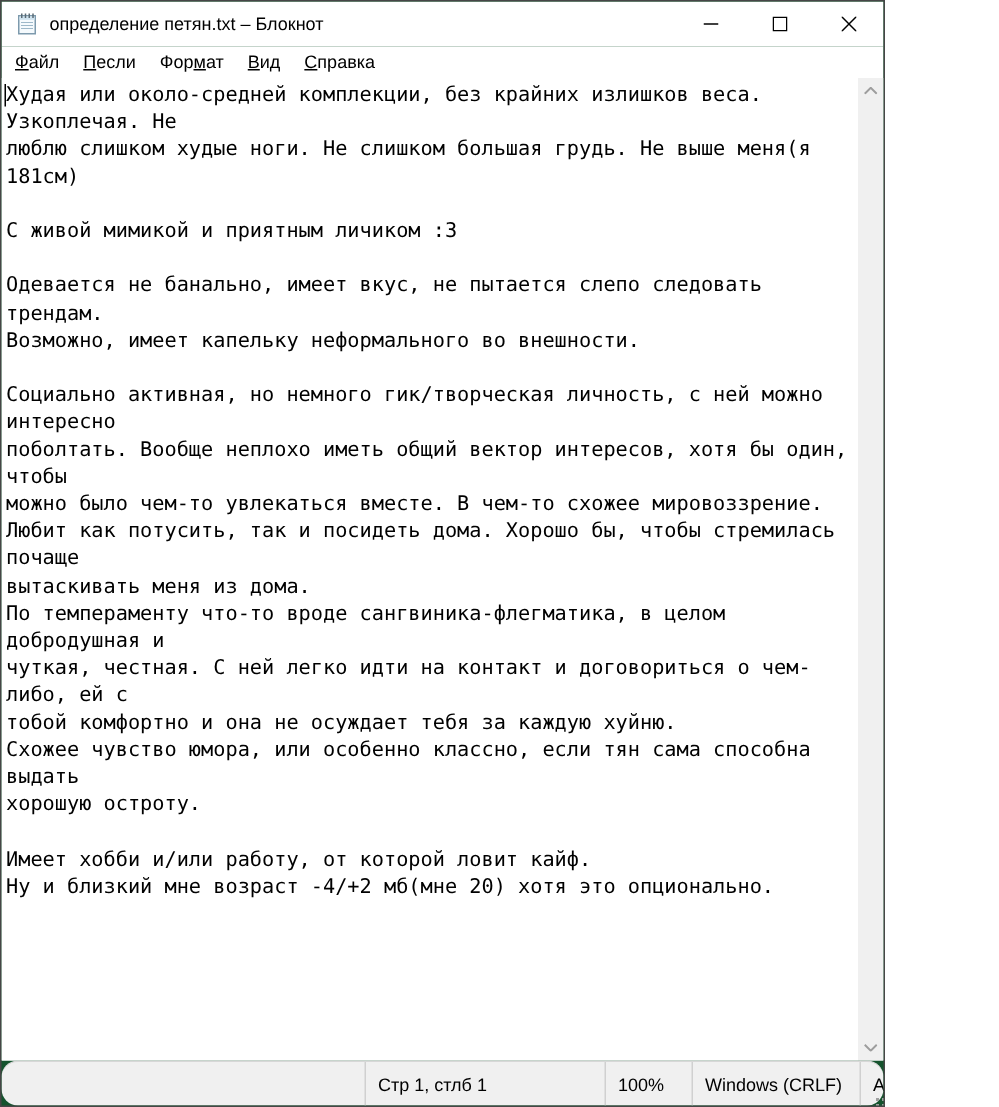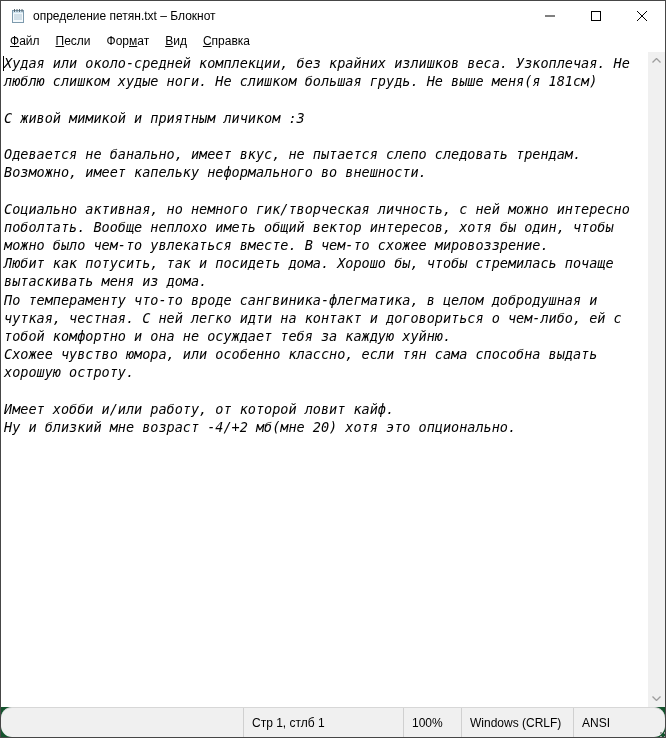--- a/index.html
+++ b/index.html
@@ -1,20 +1,20 @@
 <!DOCTYPE html>
 <html><head>
 <meta charset="utf-8">
 <style>
   * { margin: 0; padding: 0; box-sizing: border-box; }
   html, body { width: 666px; height: 738px; background: #ffffff; }
   body { font-family: "Liberation Sans", sans-serif; }
 
   .window {
-    width: 666px; height: 738px;
+    width: 590px; height: 738px;
     border: 1px solid #464646;
     background: #14532d;
     display: flex; flex-direction: column;
     overflow: hidden;
   }
 
   
   .titlebar {
     height: 30px; flex: 0 0 30px;
     background: #ffffff;
@@ -47,21 +47,20 @@
   .menu-item .u { text-decoration: underline; }
 
   
   .body { flex: 1 1 auto; display: flex; min-height: 0; background: #ffffff; }
   .editor {
     flex: 1 1 auto;
     position: relative;
     padding: 2px 2px 0 3px;
     overflow: hidden;
     background: #ffffff;
-    font-style: italic;
   }
   .editor-text {
     font-family: "DejaVu Sans Mono", "Liberation Mono", monospace;
     font-size: 13.5px;
     line-height: 18.2px;
     color: #000000;
     white-space: pre-wrap;
     word-break: break-word;
   }
   .caret {

